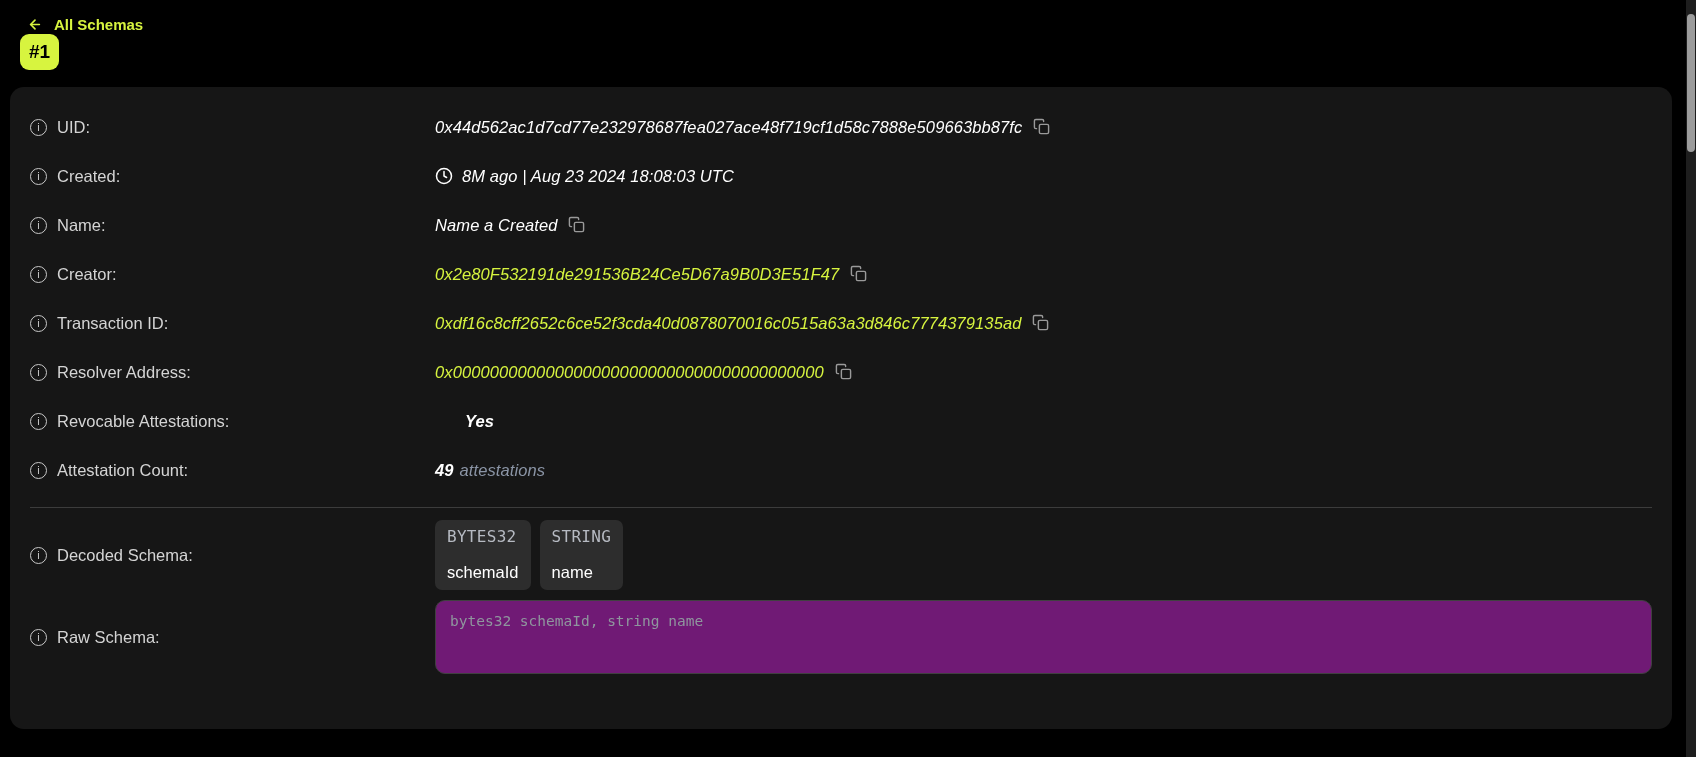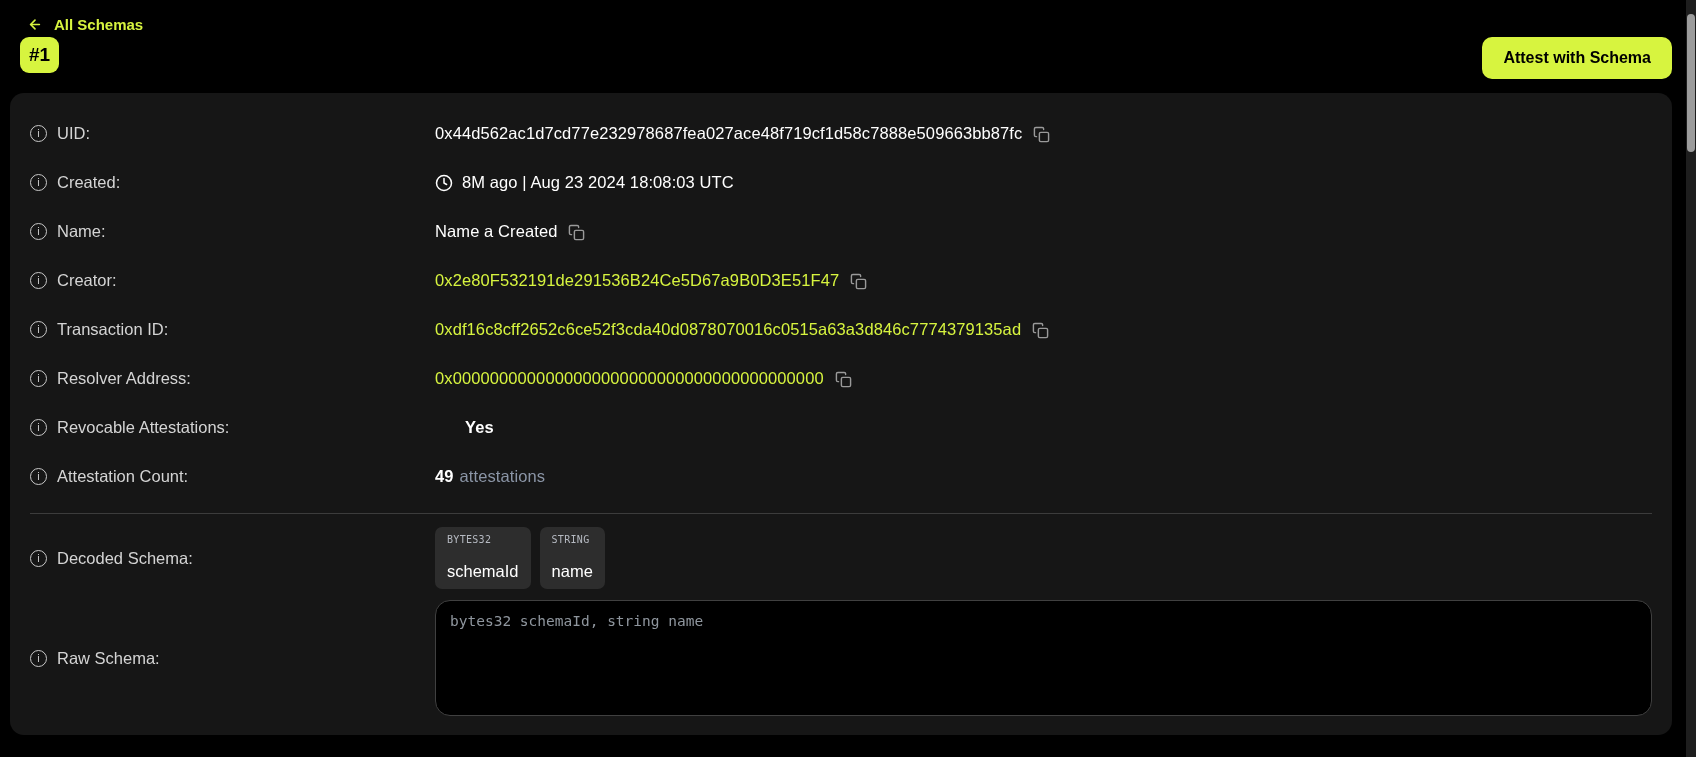--- a/index.html
+++ b/index.html
@@ -62,50 +62,51 @@
     display:flex;align-items:center;gap:10px;
     color:#d4d4d4;font-size:16.5px;
   }
   .info-icon{
     width:17px;height:17px;flex:0 0 17px;
     border:1.4px solid #c9c9c9;border-radius:50%;
     display:inline-flex;align-items:center;justify-content:center;
     font-size:11px;color:#c9c9c9;font-weight:500;line-height:1;
   }
   .row-value{
-    display:flex;align-items:flex-end;gap:9px;
+    display:flex;align-items:flex-start;gap:9px;
     font-size:16.5px;color:#ffffff;font-weight:500;
     letter-spacing:.1px;
+    font-style:italic;
   }
   .link{color:var(--accent);cursor:pointer;text-decoration:none;font-weight:500;}
   .copy-icon{cursor:pointer;display:inline-flex;align-items:center;margin-left:2px;}
   .clock-icon{display:inline-flex;align-items:center;}
   .count-strong{font-weight:700;color:#fff;}
   .muted-link{color:var(--muted-link);cursor:pointer;text-decoration:none;}
   .divider{border:none;border-top:1px solid #3c3c3c;margin:12px 0;}
   
   .row-decoded{min-height:64px;align-items:center;margin-top:2px;}
   .chips{display:flex;gap:9px;}
   .chip{
     background:#2d2d2d;border-radius:7px;
     padding:7px 12px 8px 12px;min-width:62px;
   }
   .chip-type{
     font-family:"DejaVu Sans Mono",monospace;
-    font-size:10px;color:#b6bac2;letter-spacing:.3px;
+    font-size:16px;color:#b6bac2;letter-spacing:.3px;
   }
   .chip-name{
     font-size:16.5px;color:#fff;font-weight:500;margin-top:17px;
   }
   
   .row-raw{align-items:center;margin-top:10px;}
   .raw-box{
-    flex:1;height:116px;
-    background:#000000;
-    border:1px solid #404040;border-radius:15px;
+    flex:1;height:74px;
+    background:#701a75;
+    border:1px solid #404040;border-radius:10px;
     padding:11px 14px;
     font-family:"DejaVu Sans Mono",monospace;
     font-size:14.5px;color:#8f969e;
     overflow:auto;resize:none;
     line-height:1.35;
   }
   
   .scrollbar-track{
     position:absolute;top:0;right:0;width:10px;height:757px;
     background:#1e1e1e;
@@ -126,21 +127,20 @@
           <path d="M19 12H5"></path>
           <polyline points="12 19 5 12 12 5"></polyline>
         </svg>
     </span>
     <span>All Schemas</span>
   </a>
   <div class="title-row">
     <div class="title-left">
       <span class="schema-badge">#1</span>
     </div>
-    <button class="attest-btn">Attest with Schema</button>
   </div>
 </div>
 
 <div class="card">
 
   <div class="row">
     <div class="row-label">
       <span class="info-icon">i</span>
       <span>UID:</span>
     </div>

